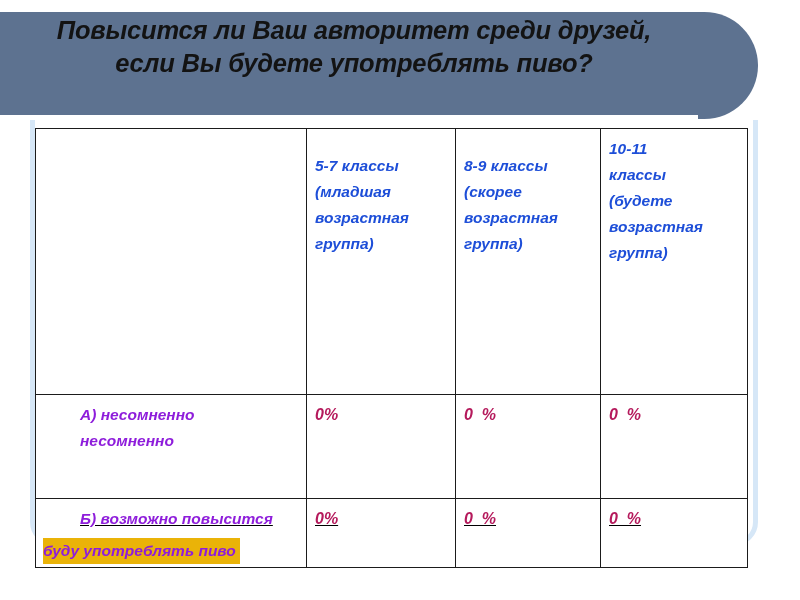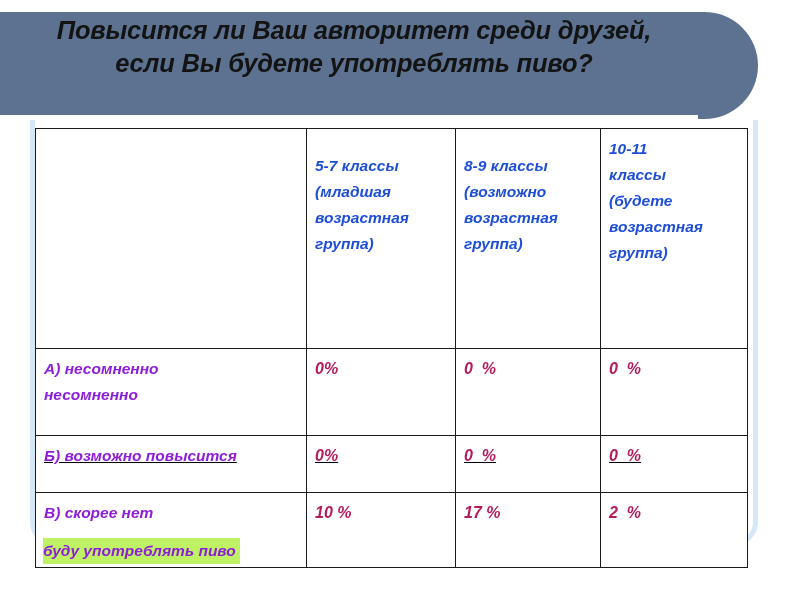--- a/index.html
+++ b/index.html
@@ -112,21 +112,21 @@
   .hdr-pad { padding-top: 24px !important; margin-left: 28px; }
 
   .row-label {
     color: #8e1ddb;
     font-weight: bold;
     font-style: italic;
     font-size: 15.5px;
     line-height: 26px;
     white-space: nowrap;
   }
-  .row-label .ln { display: block; }
+  .row-label .ln { display: block; margin-left: 36px; }
 
   .val {
     color: #b51a5c;
     font-weight: bold;
     font-style: italic;
     font-size: 16px;
     line-height: 26px;
     white-space: pre;
   }
 
@@ -140,21 +140,21 @@
   .overflow-line {
     position: absolute;
     left: 43px;
     top: 538px;
     color: #8e1ddb;
     font-weight: bold;
     font-style: italic;
     font-size: 15.5px;
     line-height: 26px;
     white-space: nowrap;
-    background: #bef264;
+    background: #eab308;
     padding-right: 4px;
   }
 </style>
 </head>
 <body>
 
 <div id="slide">
 
   <div id="content-outline"></div>
   <div id="outline-mask-top"></div>
@@ -176,21 +176,21 @@
       <tr class="r-h">
         <td class="c0"></td>
         <td class="c1 hdr-cell hdr-pad">
           <span class="ln">5-7 классы</span>
           <span class="ln">(младшая</span>
           <span class="ln">возрастная</span>
           <span class="ln">группа)</span>
         </td>
         <td class="c2 hdr-cell hdr-pad">
           <span class="ln">8-9 классы</span>
-          <span class="ln">(возможно</span>
+          <span class="ln">(скорее</span>
           <span class="ln">возрастная</span>
           <span class="ln">группа)</span>
         </td>
         <td class="c3 hdr-cell">
           <span class="ln">10-11</span>
           <span class="ln">классы</span>
           <span class="ln">(будете</span>
           <span class="ln">возрастная</span>
           <span class="ln">группа)</span>
         </td>
@@ -208,28 +208,20 @@
 
       <tr class="r-2">
         <td class="c0 row-label">
           <span class="ln">Б) возможно повысится</span>
         </td>
         <td class="c1 val">0%</td>
         <td class="c2 val">0  %</td>
         <td class="c3 val">0  %</td>
       </tr>
 
-      <tr class="r-3">
-        <td class="c0 row-label">
-          <span class="ln">В) скорее нет</span>
-        </td>
-        <td class="c1 val">10 %</td>
-        <td class="c2 val">17 %</td>
-        <td class="c3 val">2  %</td>
-      </tr>
 
 
     </tbody>
   </table>
 
   <div class="overflow-line">буду употреблять пиво</div>
 
 </div>
 
 </body></html>

